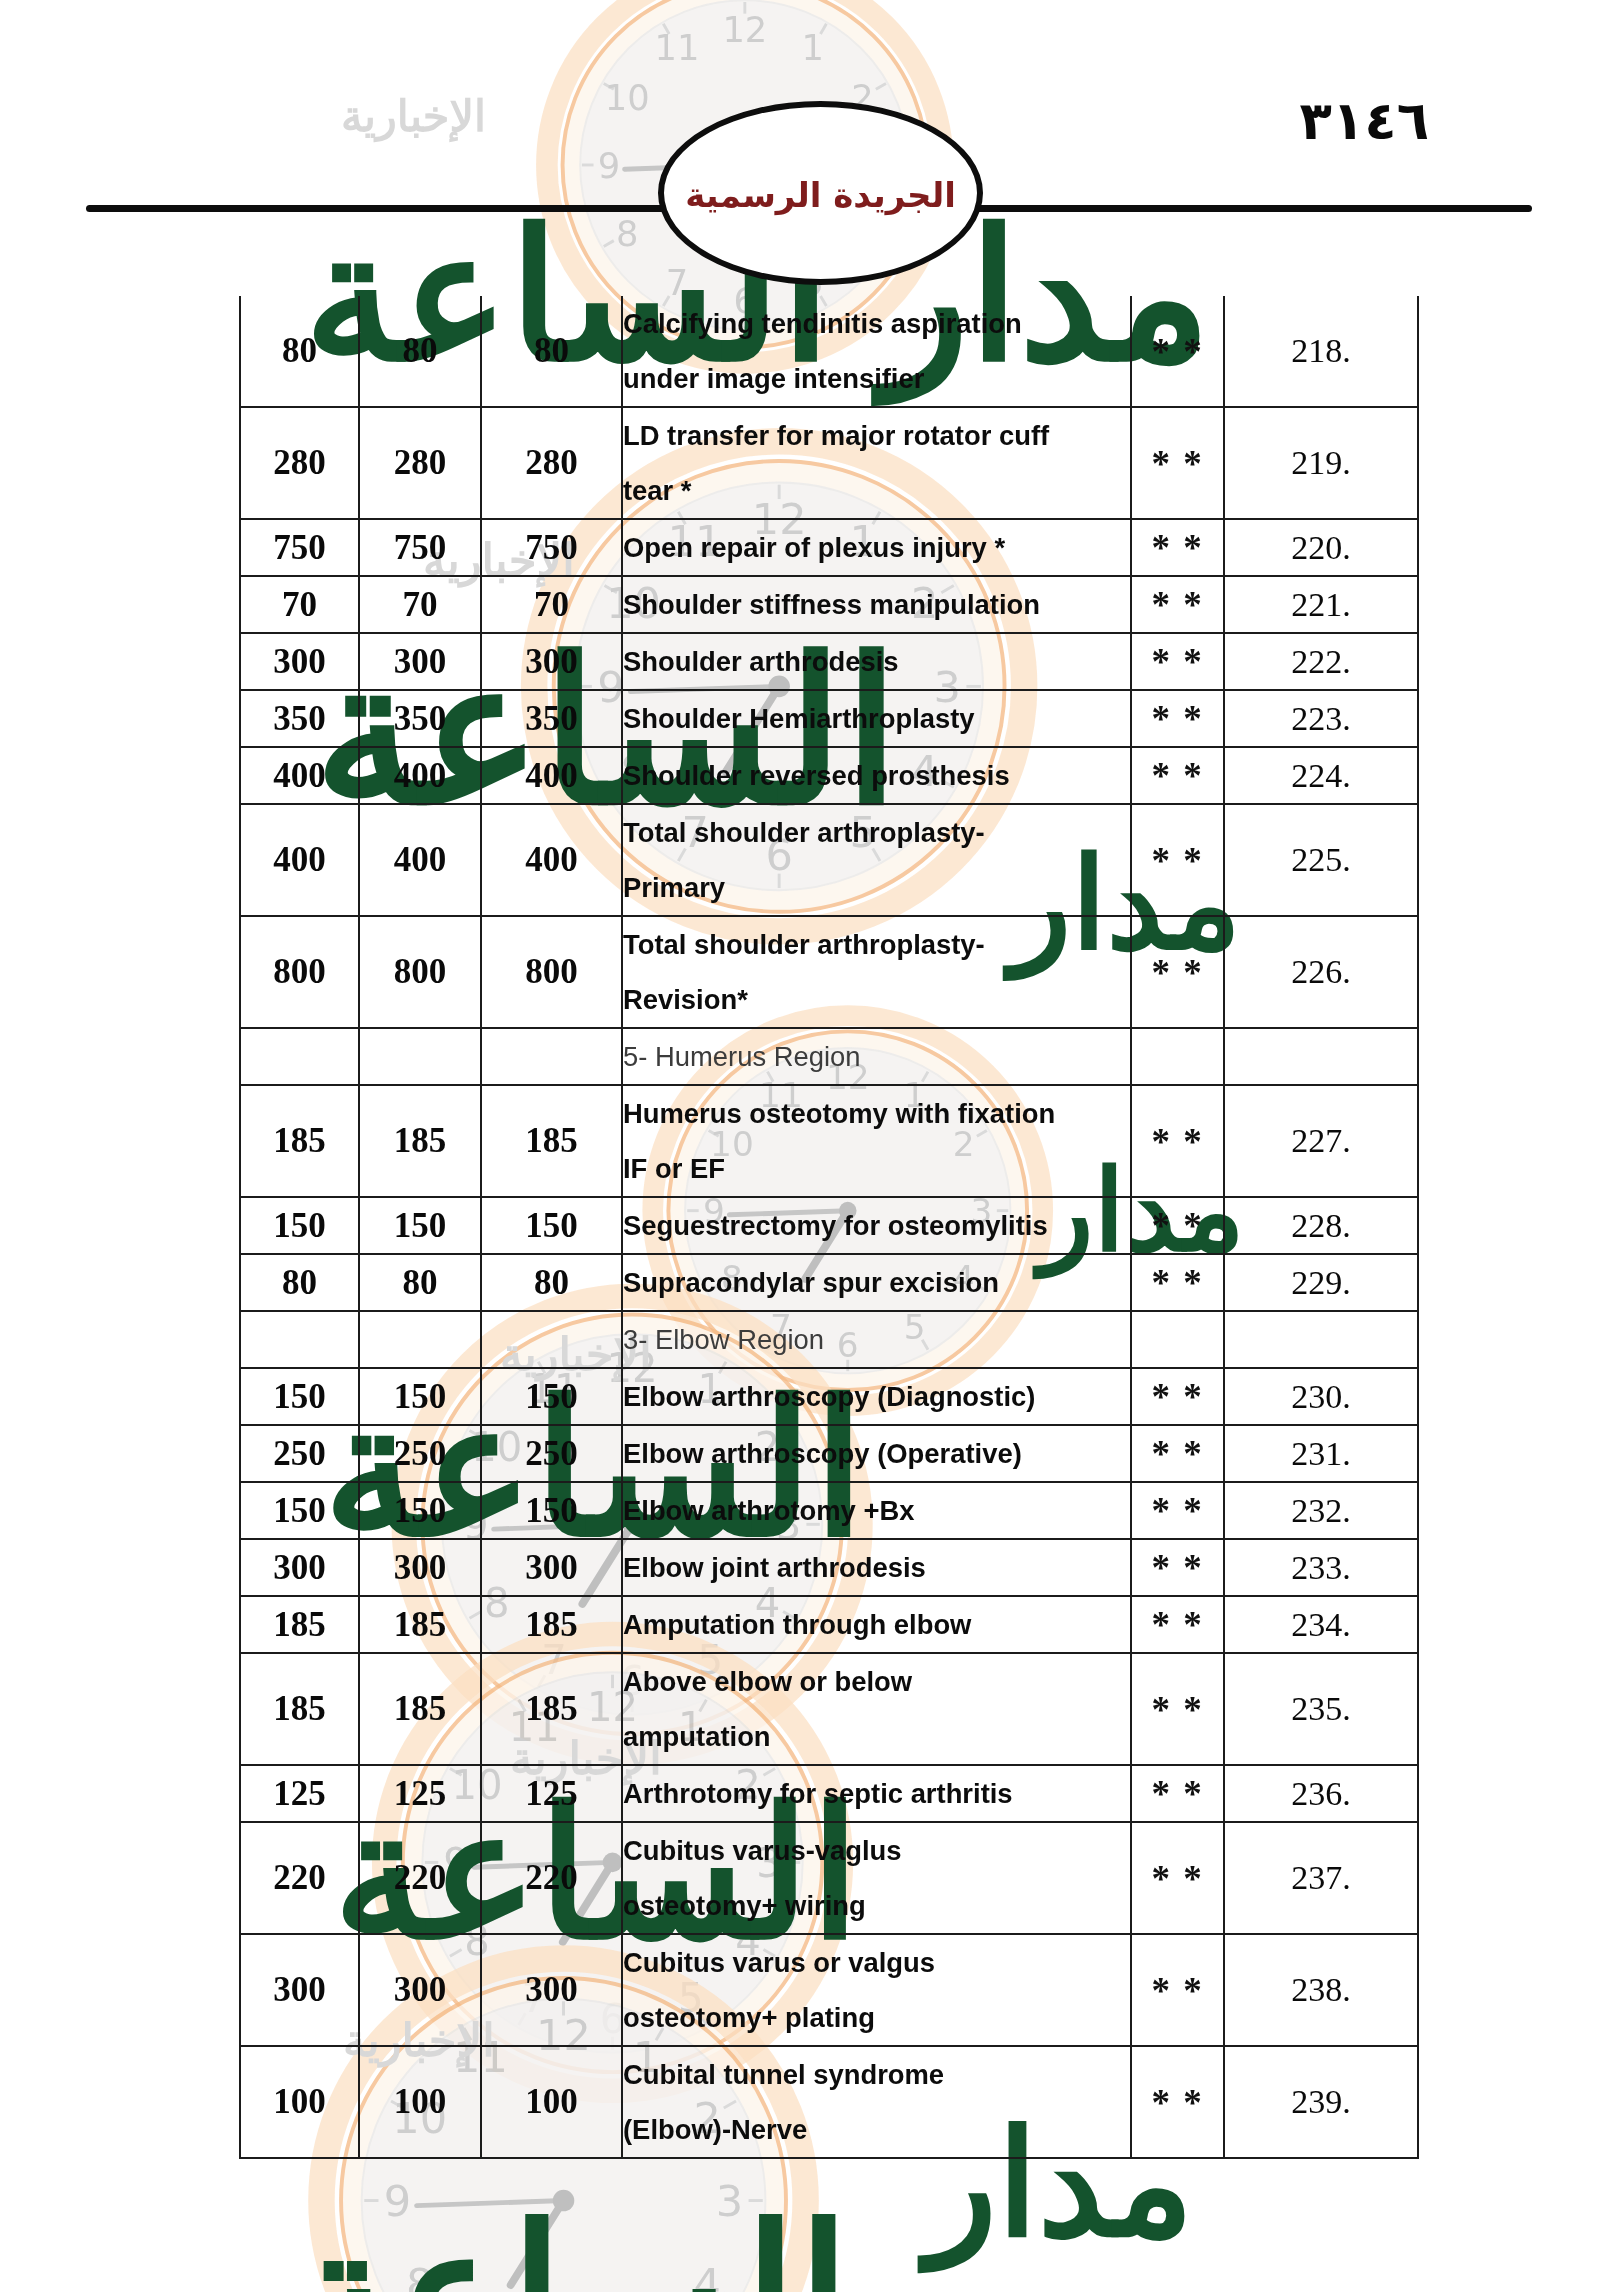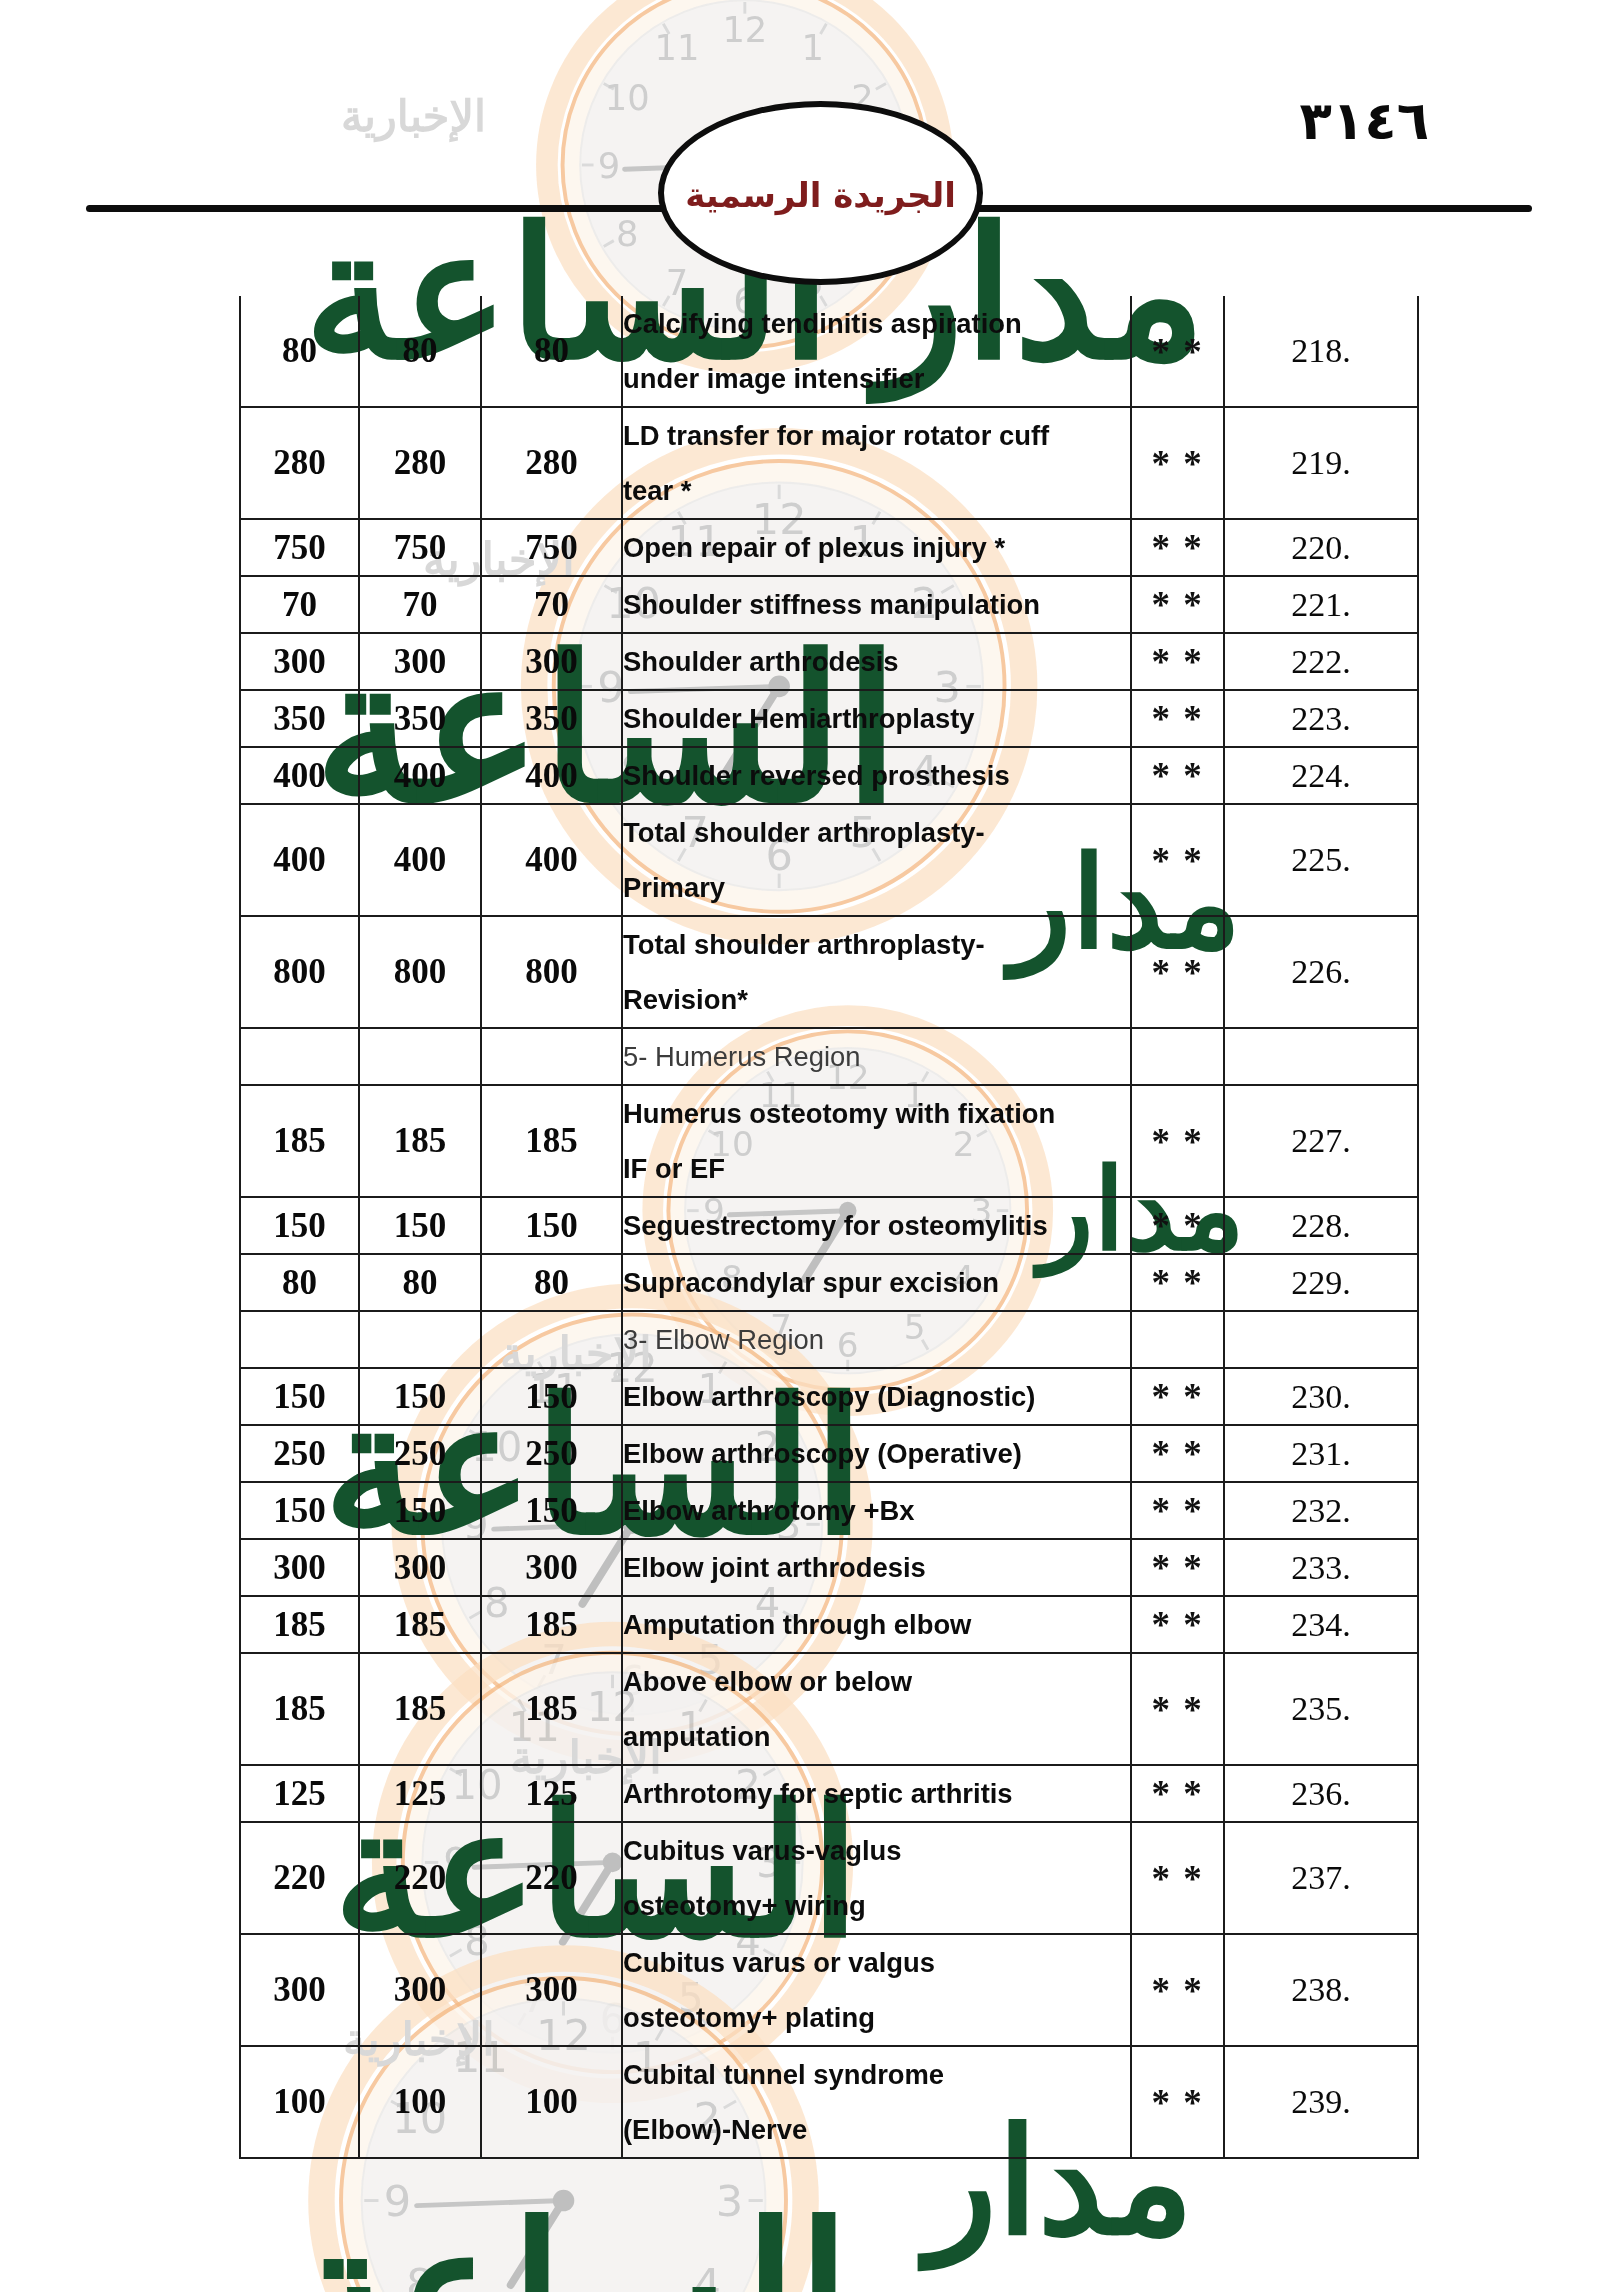--- a/index.html
+++ b/index.html
@@ -11,21 +11,21 @@
     font-family:"Liberation Sans",sans-serif;
   }
   
   #watermark{
     position:absolute;left:0;top:0;width:1621px;height:2293px;
     z-index:0;pointer-events:none;
   }
   .wm-text{
     position:absolute;
     color:#e3e3e3;
-    font-family:Liberation Serif, serif;
+    font-family:Liberation Sans, sans-serif;
     direction:rtl;
     white-space:nowrap;
     line-height:1.05;
     text-align:center;
   }
   .wm-text.big{font-weight:bold;color:#14532d;letter-spacing:2px;}
   .wm-text.small{color:#d8d8d8;font-weight:bold;}
   
   #page-number{
     position:absolute;top:90px;right:192px;

